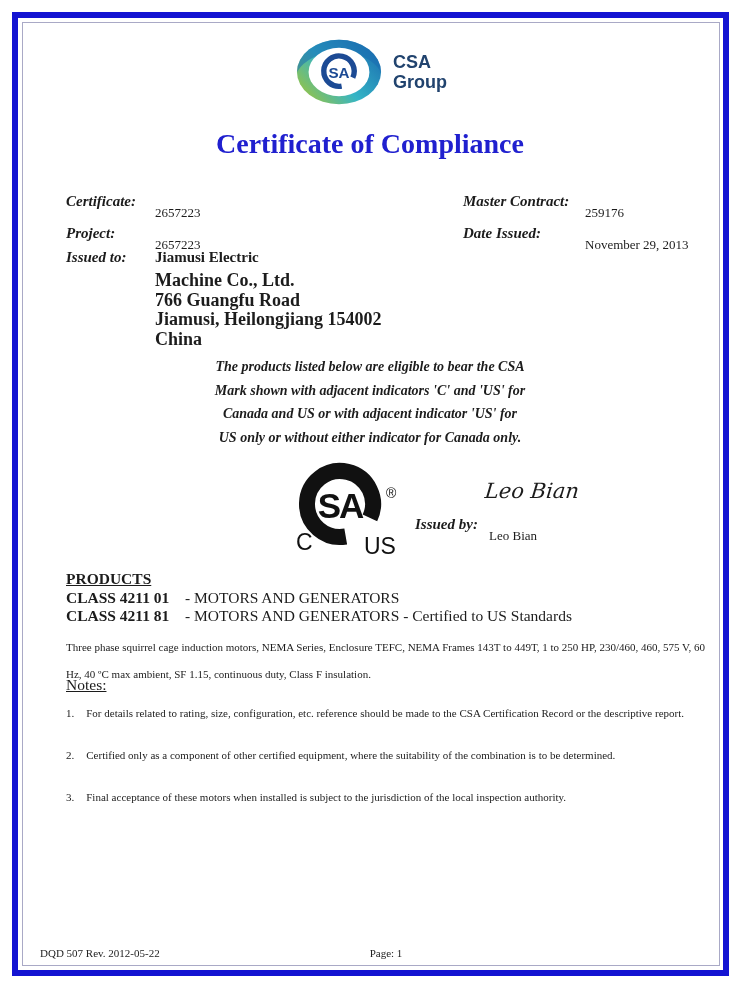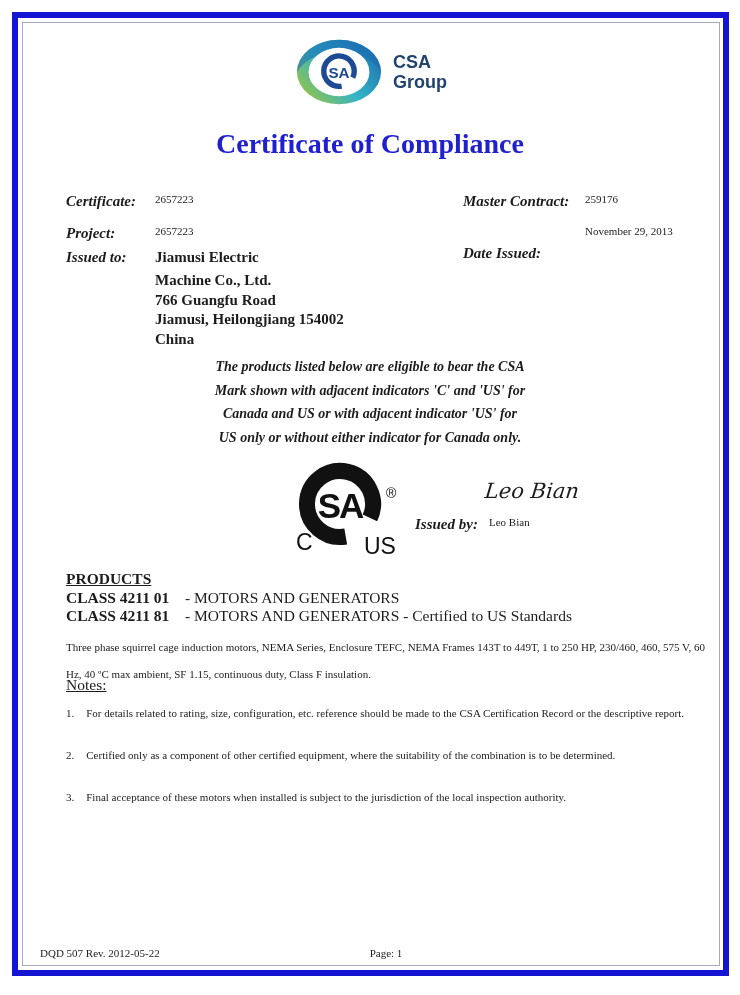--- a/index.html
+++ b/index.html
@@ -24,23 +24,23 @@
   .abs{position:absolute;}
   
   .logo-block{top:38px;left:50%;transform:translateX(-50%);display:flex;align-items:center;gap:8px;}
   .wordmark{font-family:"Liberation Sans", sans-serif;font-weight:bold;color:#21436e;
     font-size:18px;line-height:20px;letter-spacing:0;}
   
   .title{top:128px;left:0;width:100%;text-align:center;
     font-size:28px;font-weight:bold;color:#2020cf;letter-spacing:0;}
   
   .lbl{font-weight:bold;font-size:15px;font-style:italic;}
-  .val{font-size:11px;}
+  .val{font-size:13px;margin-top:12px;}
   .val-bold{font-size:15px;font-weight:bold;}
-  .address{font-size:15px;font-weight:bold;line-height:19.5px;}
+  .address{font-size:18px;font-weight:bold;line-height:19.5px;}
   
   .statement{top:355px;left:0;width:100%;text-align:center;
     font-size:14px;font-weight:bold;font-style:italic;line-height:23.5px;}
   
   .mark-svg{top:460px;left:290px;}
   .signature{top:479px;left:452px;width:160px;text-align:center;
     font-family:"DejaVu Serif", serif;font-style:italic;font-size:21px;
     transform:skewX(-6deg);}
   
   .heading-underline{font-size:15.5px;font-weight:bold;text-decoration:underline;}
@@ -82,21 +82,21 @@
 
   <div class="abs title">Certificate of Compliance</div>
 
   <div class="abs lbl" style="left:66px;top:193px;">Certificate:</div>
   <div class="abs val" style="left:155px;top:193px;">2657223</div>
   <div class="abs lbl" style="left:463px;top:193px;">Master Contract:</div>
   <div class="abs val" style="left:585px;top:193px;">259176</div>
 
   <div class="abs lbl" style="left:66px;top:225px;">Project:</div>
   <div class="abs val" style="left:155px;top:225px;">2657223</div>
-  <div class="abs lbl" style="left:463px;top:225px;margin-top:20px;">Date Issued:</div>
+  <div class="abs lbl" style="left:463px;top:225px;">Date Issued:</div>
   <div class="abs val" style="left:585px;top:225px;">November 29, 2013</div>
 
   <div class="abs lbl" style="left:66px;top:249px;">Issued to:</div>
   <div class="abs val-bold" style="left:155px;top:249px;">Jiamusi Electric</div>
 
   <div class="abs address" style="left:155px;top:271px;">
     <div>Machine Co., Ltd.</div>
     <div>766 Guangfu Road</div>
     <div>Jiamusi, Heilongjiang 154002</div>
     <div>China</div>

